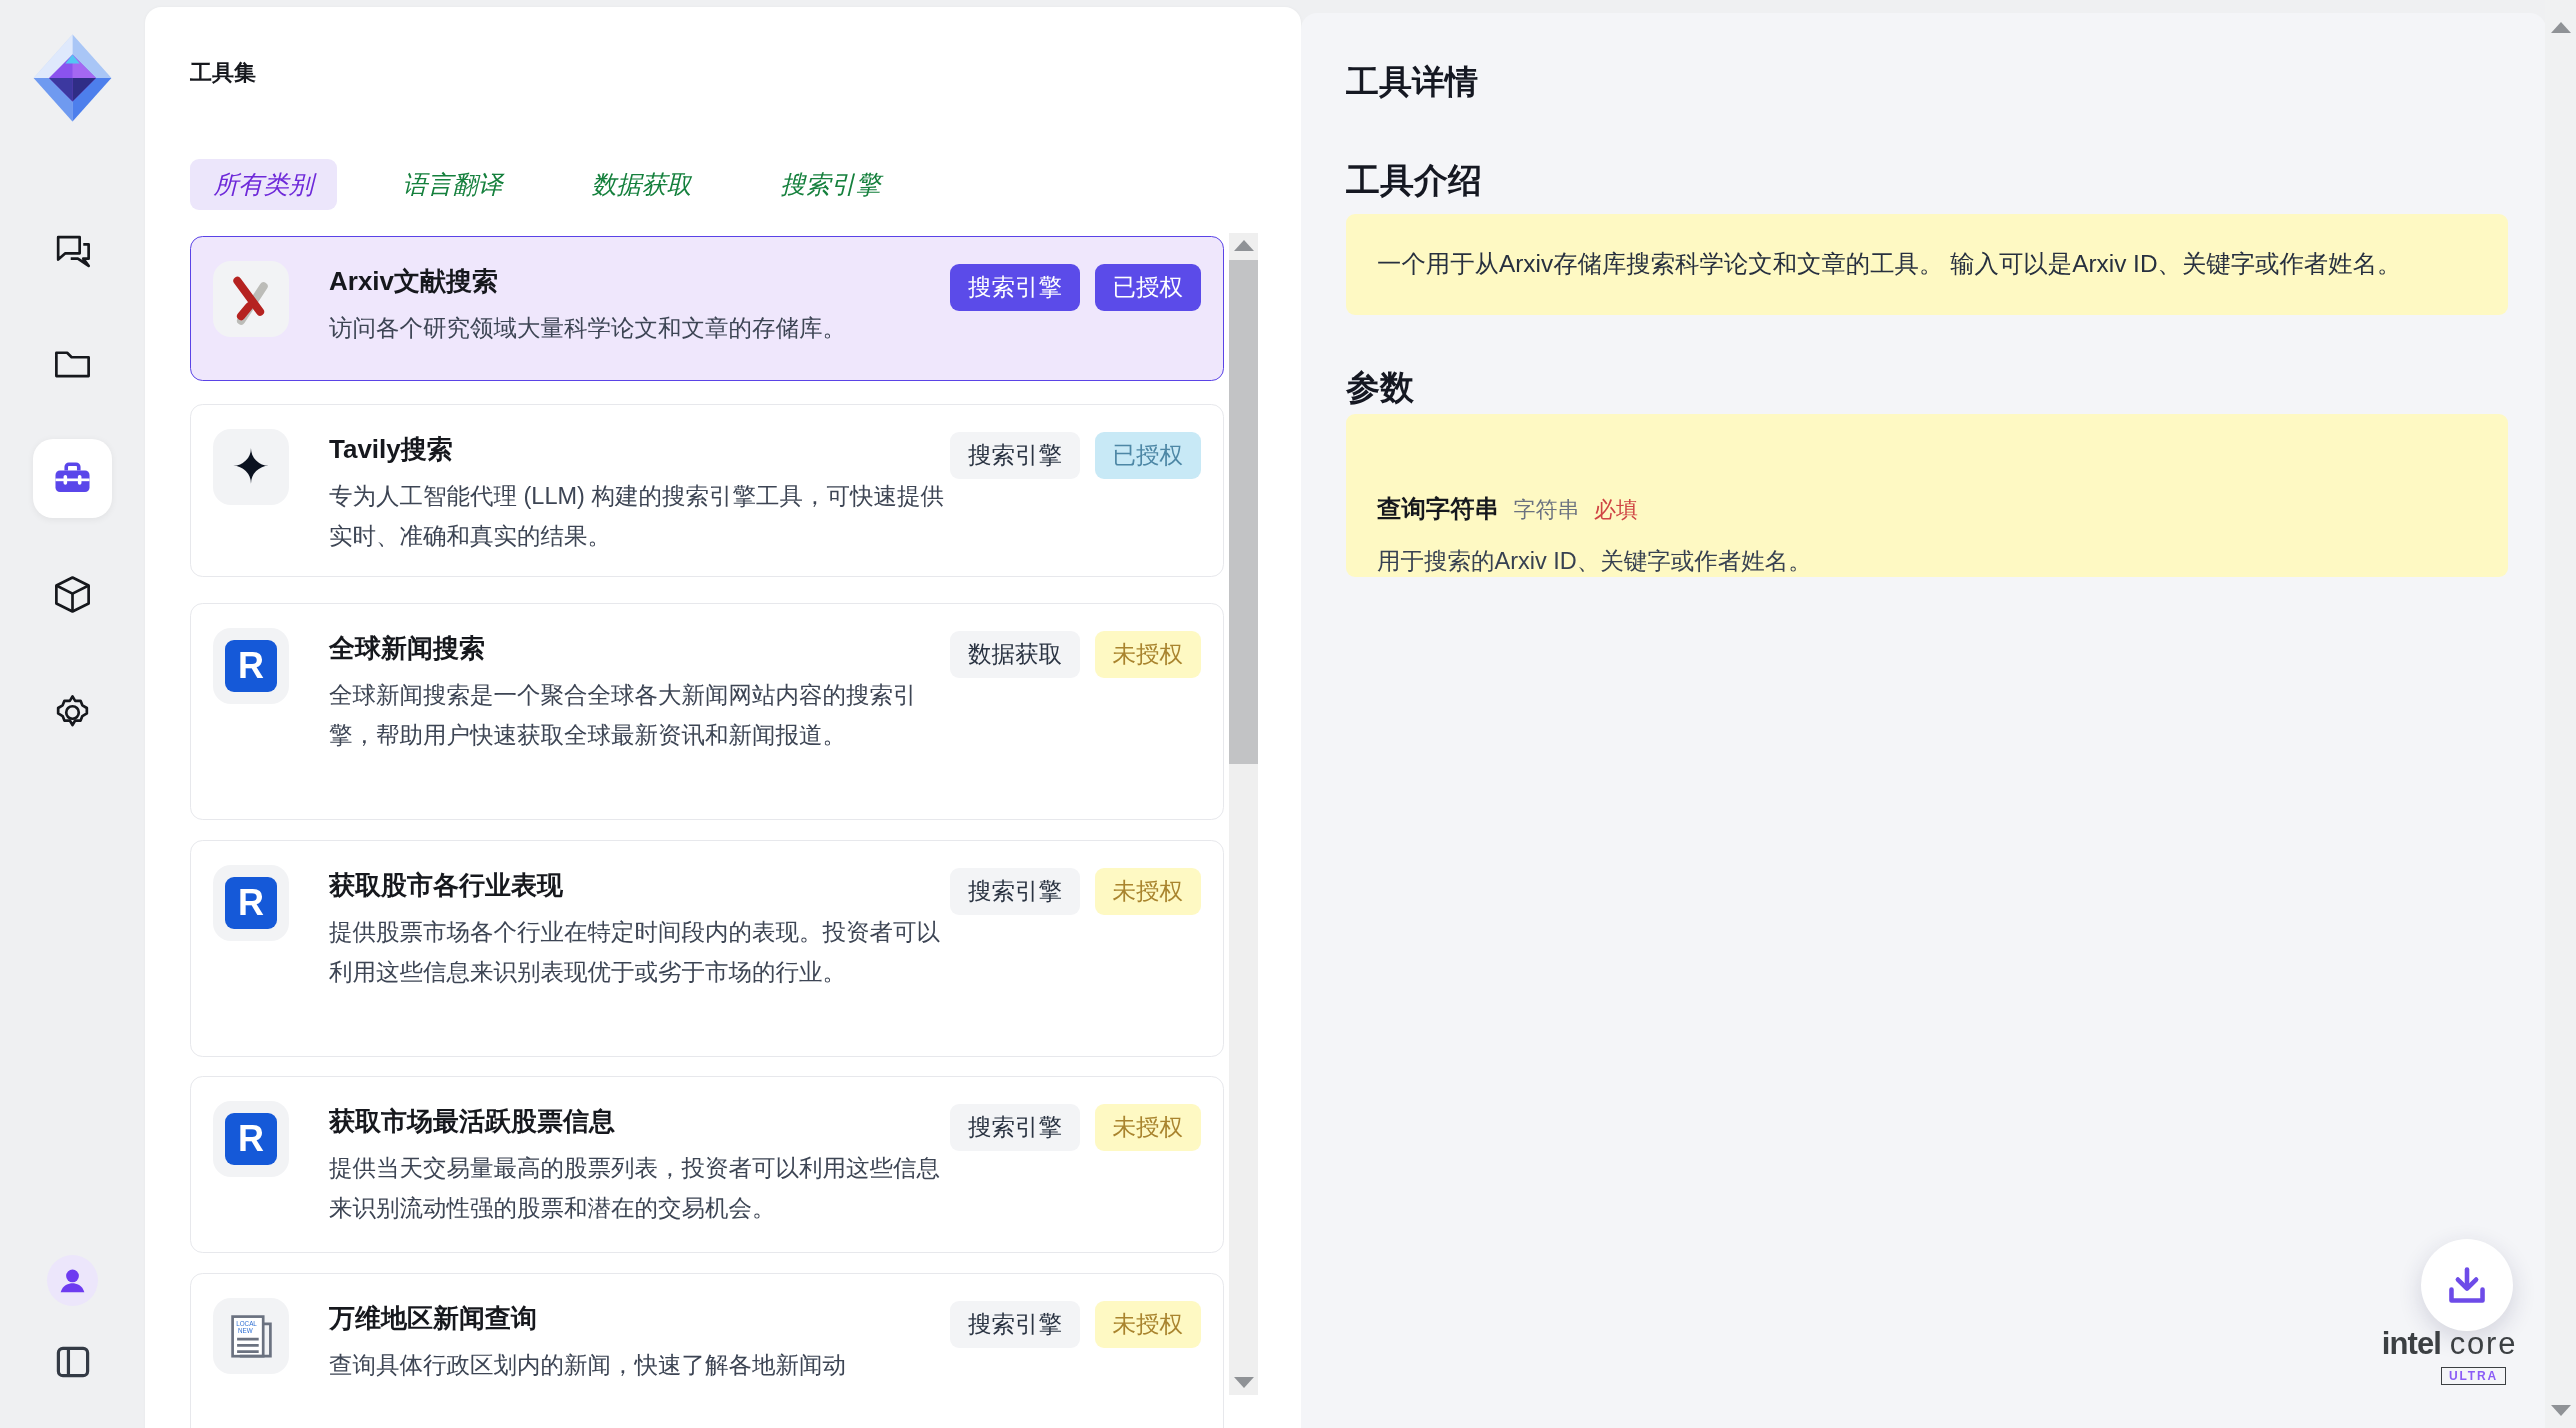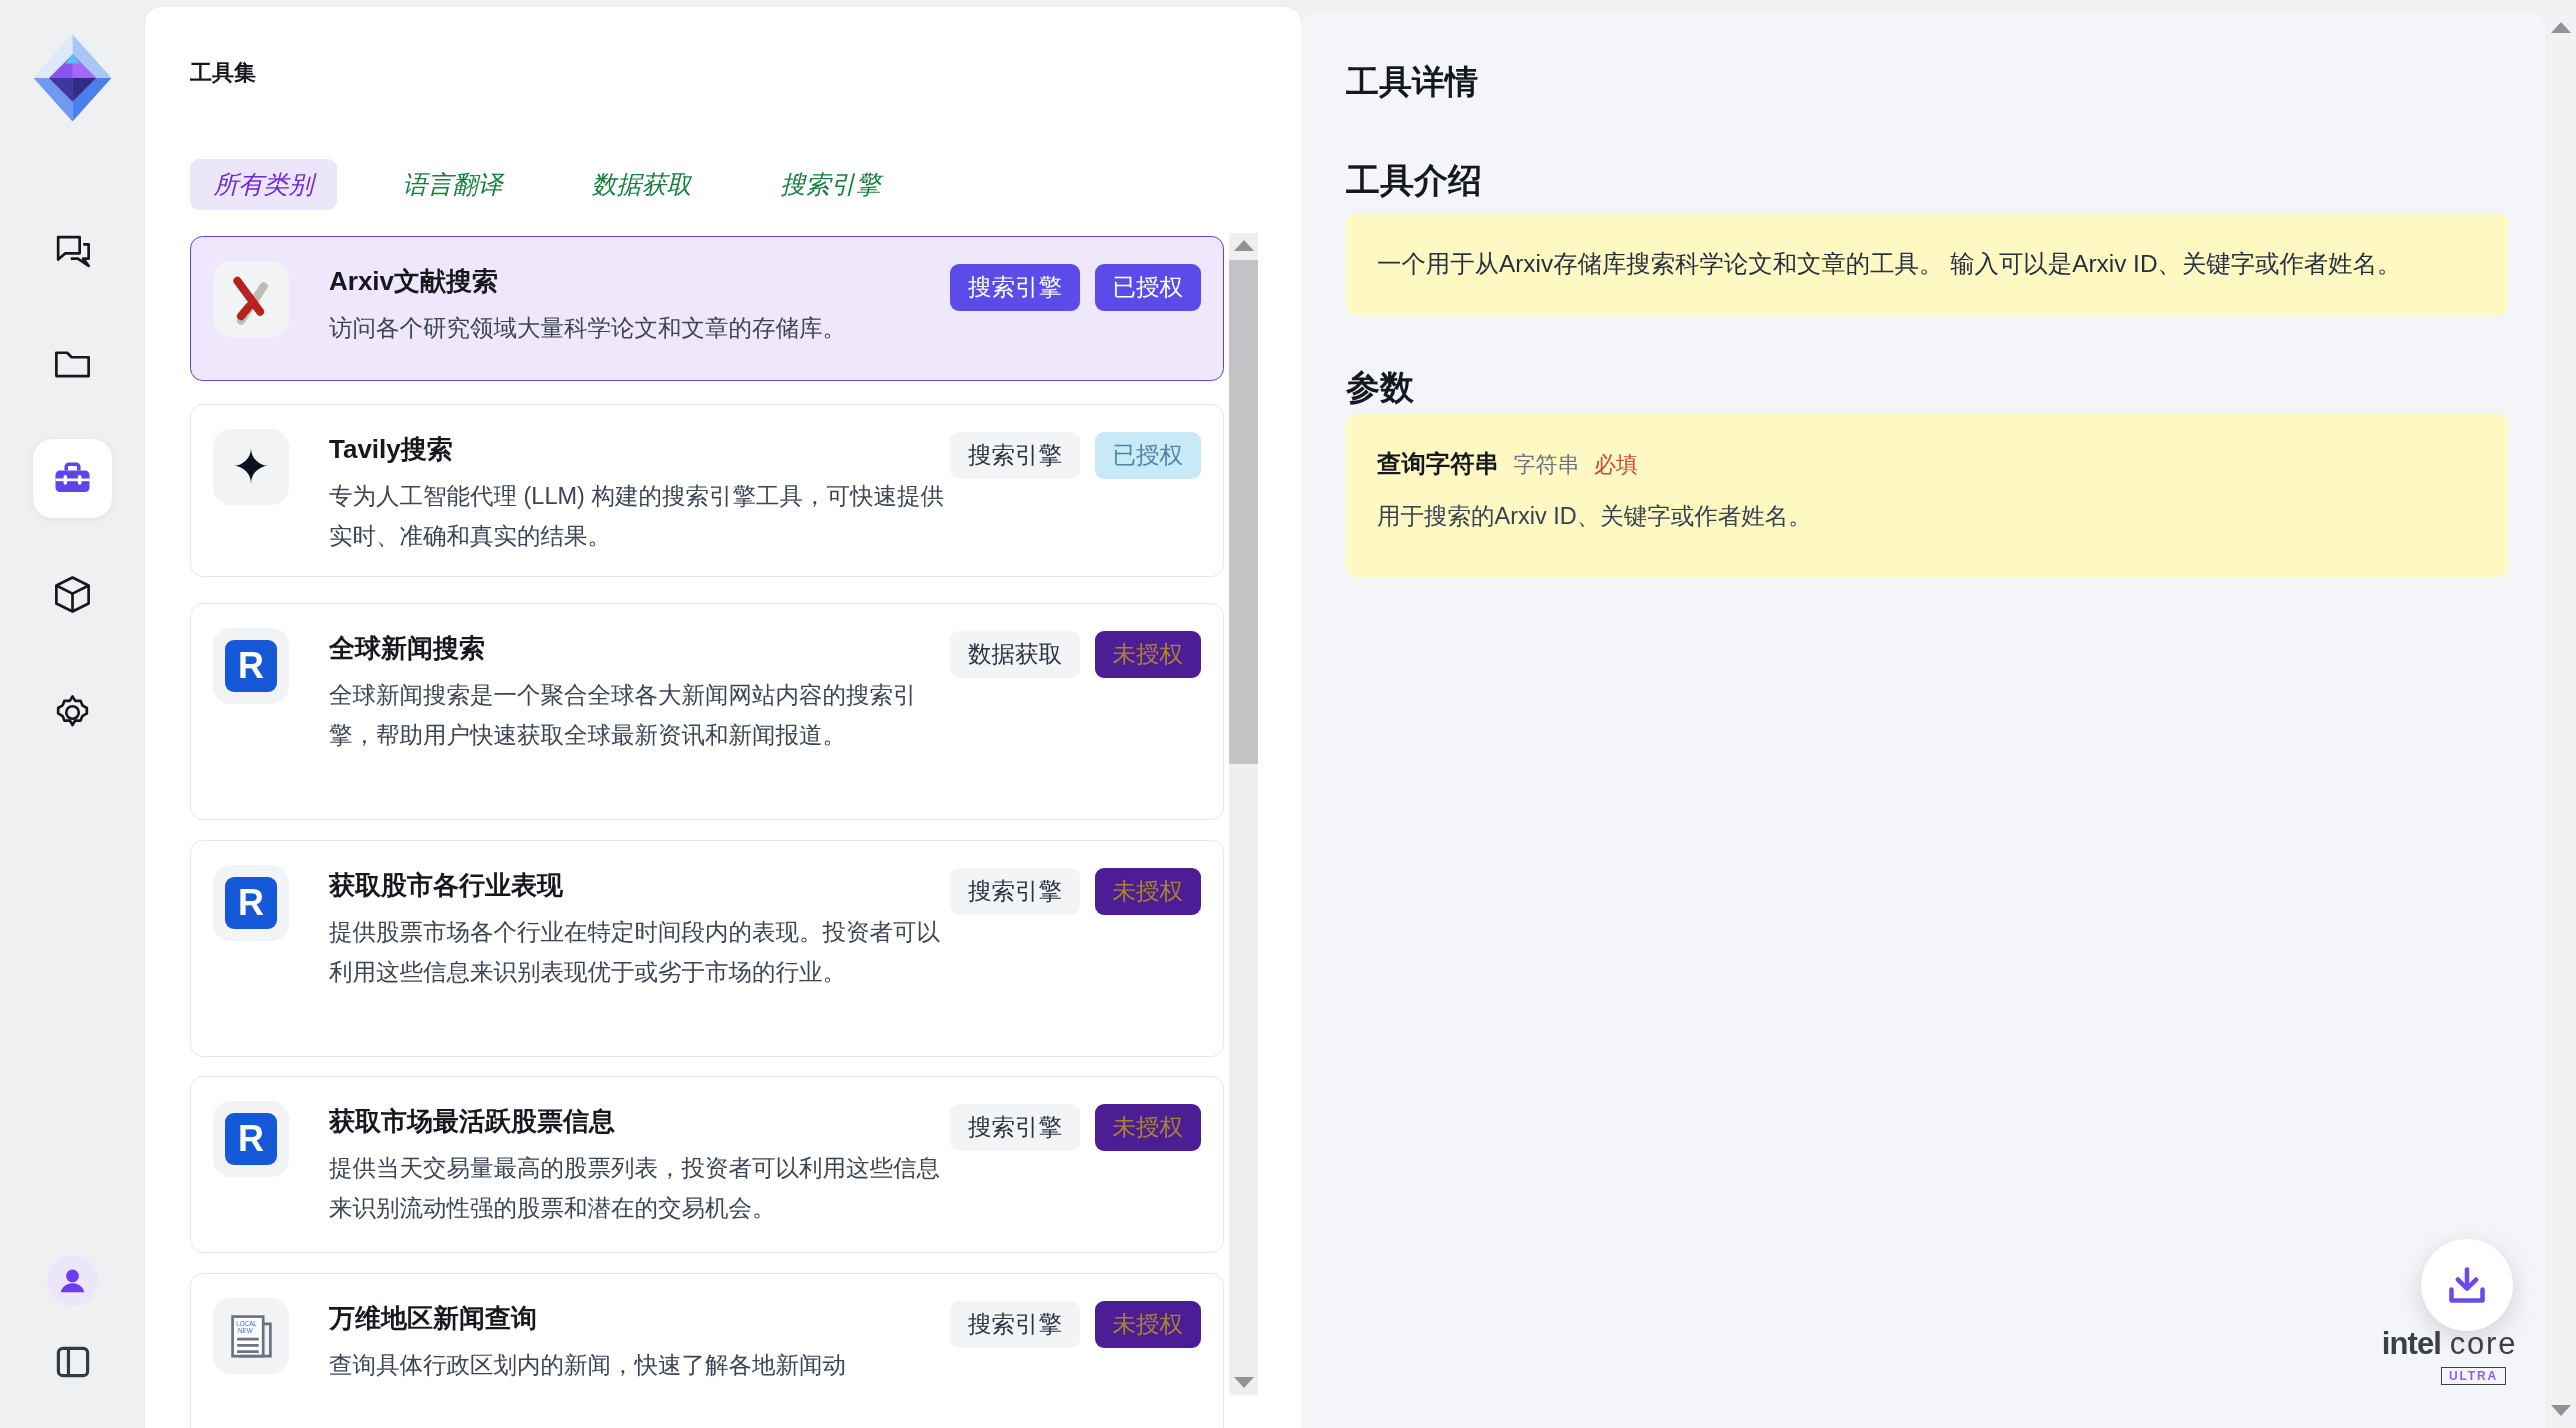--- a/index.html
+++ b/index.html
@@ -34,42 +34,42 @@
         display:flex;align-items:center;justify-content:center;font-size:36px;font-weight:700;}
   .tile .sparkle{font-size:47px;color:#0b1220;line-height:1;}
   .card-text{margin-left:40px;max-width:623px;}
   .card-title{font-size:26px;font-weight:700;color:#16181d;margin-top:3.6px;}
   .card-desc{font-size:23.5px;line-height:40px;color:#3d4554;margin-top:9px;}
   .badges{margin-left:auto;display:flex;gap:14.5px;align-self:flex-start;margin-top:3.6px;}
   .badge{height:47px;line-height:47px;padding:0 18px;border-radius:9px;font-size:23.5px;white-space:nowrap;}
   .badge--purple{background:#5b4be9;color:#ffffff;}
   .badge--gray{background:#f3f4f6;color:#2a3342;}
   .badge--cyan{background:#c8e9f6;color:#4d87a5;}
-  .badge--amber{background:#4c1d95;color:#a9842e;}
+  .badge--amber{background:#fef9c3;color:#a9842e;}
 
   
   .list-scroll{position:absolute;left:1084px;top:226px;width:29px;height:1162px;background:#efefef;}
   .list-scroll .thumb{position:absolute;left:0;top:27px;width:29px;height:504px;background:#c2c3c5;cursor:pointer;}
   .arr{position:absolute;left:50%;transform:translateX(-50%);width:0;height:0;cursor:pointer;}
   .arr.up{top:7.2px;border-left:10px solid transparent;border-right:10px solid transparent;border-bottom:11.7px solid #8f9296;}
   .arr.down{bottom:7.2px;border-left:10px solid transparent;border-right:10px solid transparent;border-top:11.7px solid #8f9296;}
 
   
   .detail-panel{position:absolute;left:1301px;top:12.6px;width:1245px;height:1416px;background:#f4f5f8;
         border-radius:16.3px 16.3px 0 0;}
   .detail-title{position:absolute;left:45px;top:47px;font-size:33px;font-weight:700;color:#151822;}
   .detail-sub{position:absolute;left:45px;font-size:34px;font-weight:700;color:#151822;}
   .sub-intro{top:145px;}
   .sub-params{top:352px;}
   .white-card{position:absolute;left:45px;width:1162px;background:#fef9c3;border-radius:9px;box-sizing:border-box;}
   .intro-card{top:201px;height:101px;display:flex;align-items:center;padding:0 31px;}
   .intro-text{font-size:24.4px;color:#27303f;}
   .param-card{top:401px;height:163px;padding:34px 31px 0 31px;}
   .param-row{display:flex;align-items:baseline;gap:14.5px;}
-  .param-name{font-size:24.4px;font-weight:700;color:#16181d;}
+  .param-name{font-size:24.4px;font-weight:700;color:#16181d;margin-top:45px;}
   .param-type{font-size:22px;color:#6b7280;}
   .param-req{font-size:22px;color:#cf4444;}
   .param-desc{margin-top:20px;font-size:23.5px;color:#374151;}
 
   
   .fab{position:absolute;left:2421px;top:1239px;width:92px;height:92px;border-radius:50%;background:#ffffff;
        box-shadow:0 7.2px 23.5px rgba(40,40,80,.16);display:flex;align-items:center;justify-content:center;cursor:pointer;}
   .intel{position:absolute;left:2377px;top:1326px;width:145px;text-align:center;color:#3c4043;}
   .intel .brand{font-size:31px;}
   .intel .brand b{font-weight:700;letter-spacing:-0.9px;}

